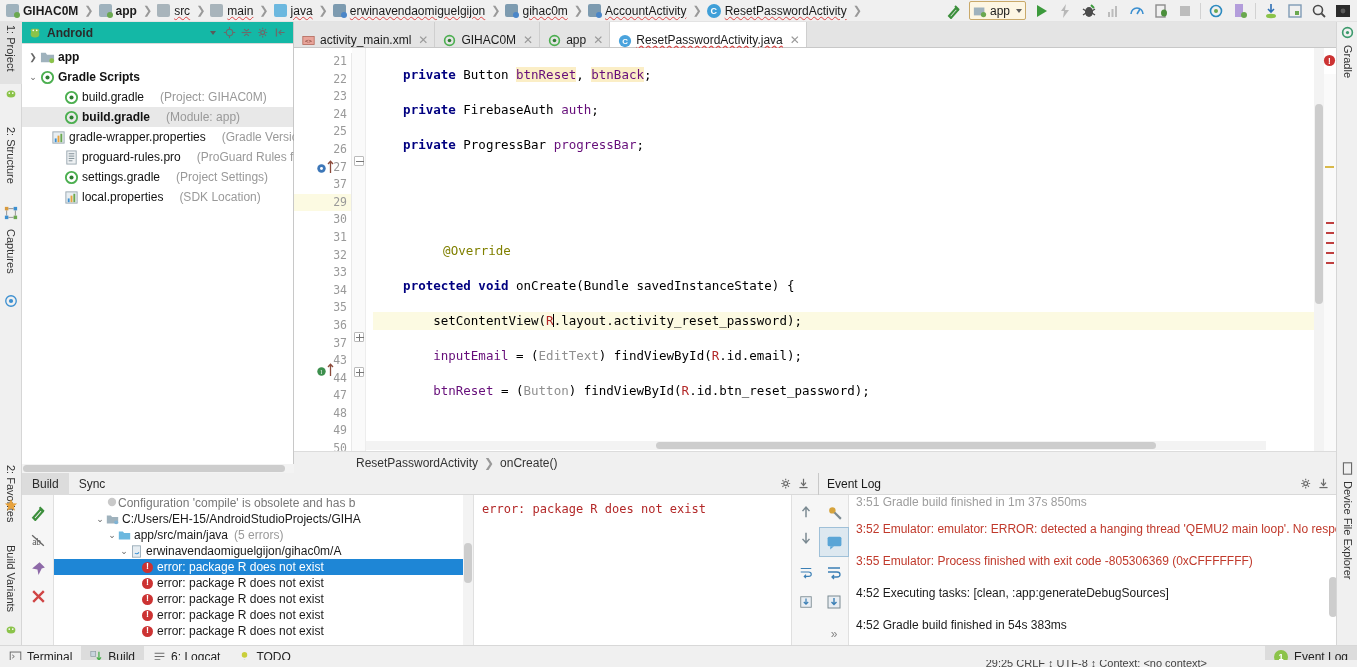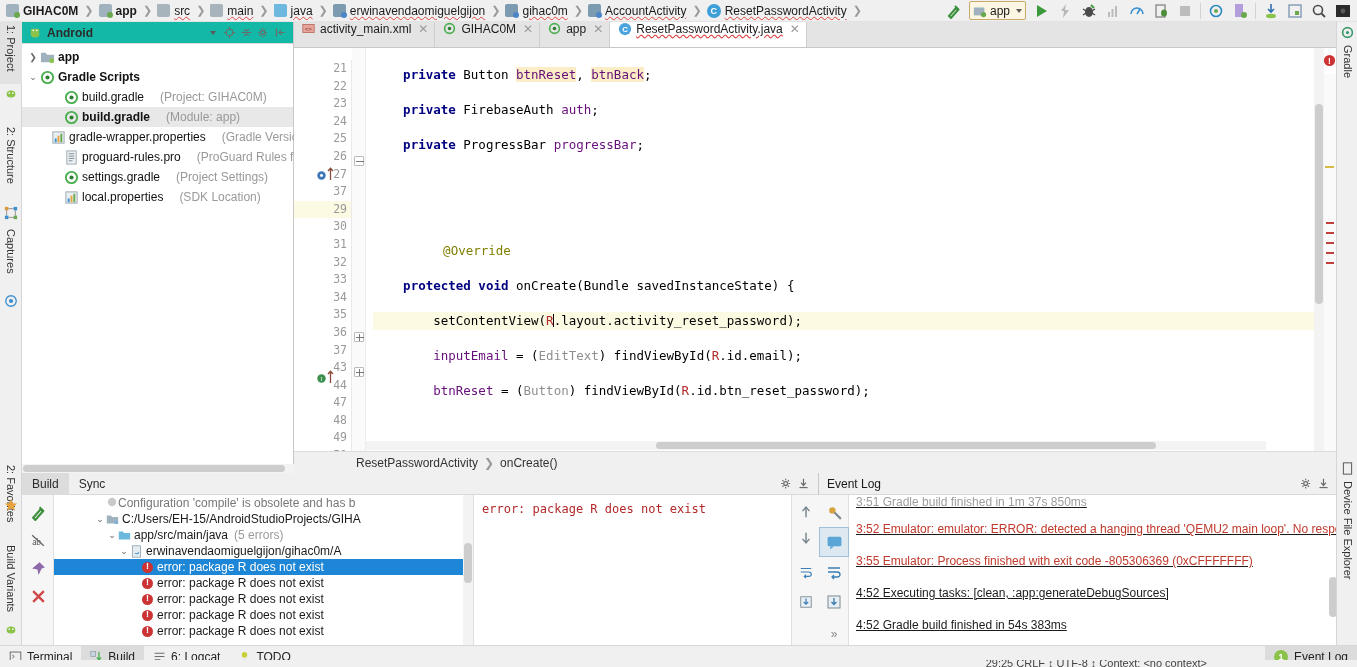--- a/index.html
+++ b/index.html
@@ -87,31 +87,31 @@
   .arrow { width: 14px; text-align: center; color: #666; font-size: 9px; flex: none; }
   .tname { color: #111; }
   .tname.b { font-weight: bold; }
   .tdesc { color: #999; margin-left: 16px; }
   .ic { width: 15px; height: 15px; margin-right: 3px; flex: none; }
 
   
   .editor { position: absolute; left: 294px; top: 22px; width: 1042px; height: 451px; background: #fff; }
   .tabs { height: 26px; background: #e4e4e4; display: flex; align-items: stretch; border-bottom: 1px solid #c8c8c8; }
   .tab {
-    display: flex; align-items: flex-start; padding: 0 6px 0 8px; font-size: 12px;
+    display: flex; align-items: flex-end; padding: 0 6px 0 8px; font-size: 12px;
     border-right: 1px solid #cfcfcf; background: #e4e4e4; color: #1b1b1b; white-space: nowrap;
   }
   .tab.active { background: #fff; }
   .tab .tabicon { width: 13px; height: 13px; margin-right: 5px; flex: none; }
   .tab .x { color: #9a9a9a; font-size: 12px; margin-left: 7px; }
   .tab .tl.wav { text-decoration: underline; text-decoration-color: #d44; text-decoration-style: wavy; }
 
   .codewrap { position: relative; height: 404px; background: #fff; overflow: hidden; }
   .gutter {
-    position: absolute; left: 0; top: 12px; width: 58px; height: 404px;
+    position: absolute; left: 0; top: 5px; width: 58px; height: 404px;
     background: #fff; border-right: 1px solid #e9e9e9;
   }
   .gline { height: 17.6px; font-family: "DejaVu Sans Mono", monospace; font-size: 11.5px; color: #999; text-align: right; padding-right: 4px; line-height: 17.6px; }
   .foldcol { position: absolute; left: 58px; top: 0; width: 14px; height: 404px; background: #fafafa; border-right: 1px solid #ededed;}
   .code {
     position: absolute; left: 72px; top: 0; right: 0; height: 404px;
     font-family: "DejaVu Sans Mono", monospace; font-size: 12.5px; line-height: 17.6px;
     color: #000; white-space: pre; padding-left: 7px;
   }
   .cline { height: 17.6px; }
@@ -153,21 +153,21 @@
   .errdot { width: 11px; height: 11px; border-radius: 50%; background: #cc3333; margin-right: 4px; flex: none; position: relative; }
   .errdot:after { content: '!'; position: absolute; left: 0; right: 0; top: -1px; font-size: 9px; color: #fff; text-align: center; font-weight: bold; }
   .bpdetail { flex: 1; background: #fff; border-left: 1px solid #e0e0e0; padding: 7px 0 0 8px; font-family: "DejaVu Sans Mono", monospace; font-size: 12px; color: #b32828; }
   .bpright { width: 28px; background: #f6f6f6; border-left: 1px solid #e0e0e0; padding-top: 4px; }
 
   .eventpanel { position: absolute; left: 797px; top: 0; width: 517px; height: 172px; background: #fff; }
   .ephdr { height: 22px; background: #f0f0f0; display: flex; align-items: center; border-bottom: 1px solid #d9d9d9; }
   .ephdr .ttl { padding-left: 8px; font-size: 12px; }
   .epbody { position: absolute; top: 22px; left: 0; width: 517px; height: 150px; display: flex; }
   .eptools { width: 30px; background: #f6f6f6; border-right: 1px solid #e0e0e0; padding-top: 2px; }
-  .eplist { flex: 1; position: relative; overflow: hidden; padding-left: 7px; text-decoration: underline; }
+  .eplist { flex: 1; position: relative; overflow: hidden; padding-left: 7px; }
   .eitem { height: 32px; line-height: 32px; font-size: 12px; color: #1b1b1b; white-space: nowrap; }
   .eitem.red { color: #c0392b; }
 
   
   .statusbar { position: absolute; left: 0; top: 645px; width: 1357px; height: 22px; background: #f0f0f0; display: flex; align-items: center; border-top: 1px solid #d8d8d8; }
   .sb { display: flex; align-items: center; height: 22px; padding: 0 9px; font-size: 12px; color: #222; }
   .sb.sel { background: #dcdcdc; }
   .sb .sicon { width: 13px; height: 13px; margin-right: 5px; flex: none; }
   .sbright { margin-left: auto; display: flex; align-items: center; height: 22px; }
   .greenbadge { width: 14px; height: 14px; border-radius: 50%; background: #8bc34a; color: #fff; font-size: 9px; text-align: center; line-height: 14px; margin-right: 6px; font-weight: bold; }

